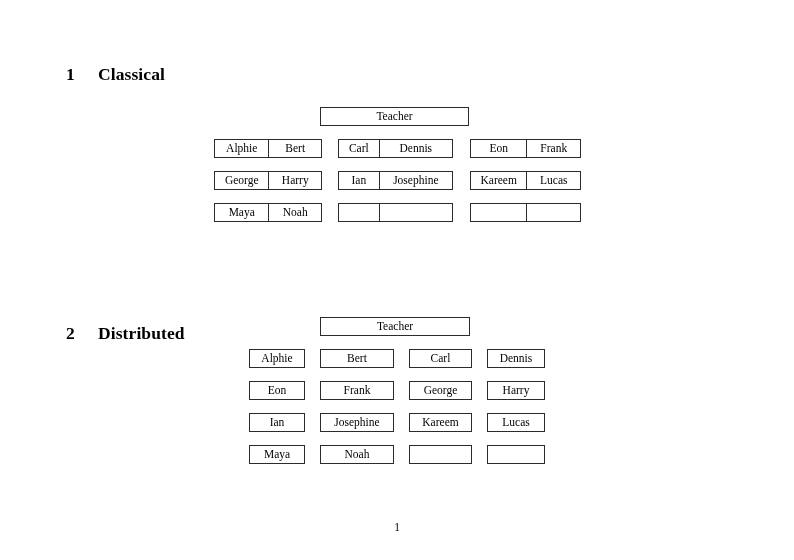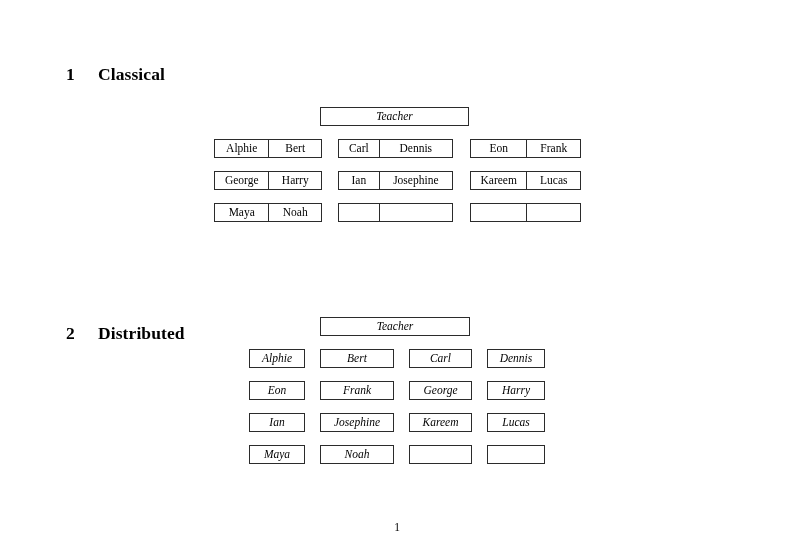--- a/index.html
+++ b/index.html
@@ -40,21 +40,20 @@
     position: absolute;
     box-sizing: border-box;
     border: 1px solid #2b2b2b;
     background: #ffffff;
     font-size: 11.5px;
     line-height: 1;
     display: flex;
     align-items: center;
     justify-content: center;
     white-space: nowrap;
-    font-style: italic;
   }
 
   
   .teacher-box {
     height: 19px;
   }
 
   
   .group-box {
     position: absolute;

